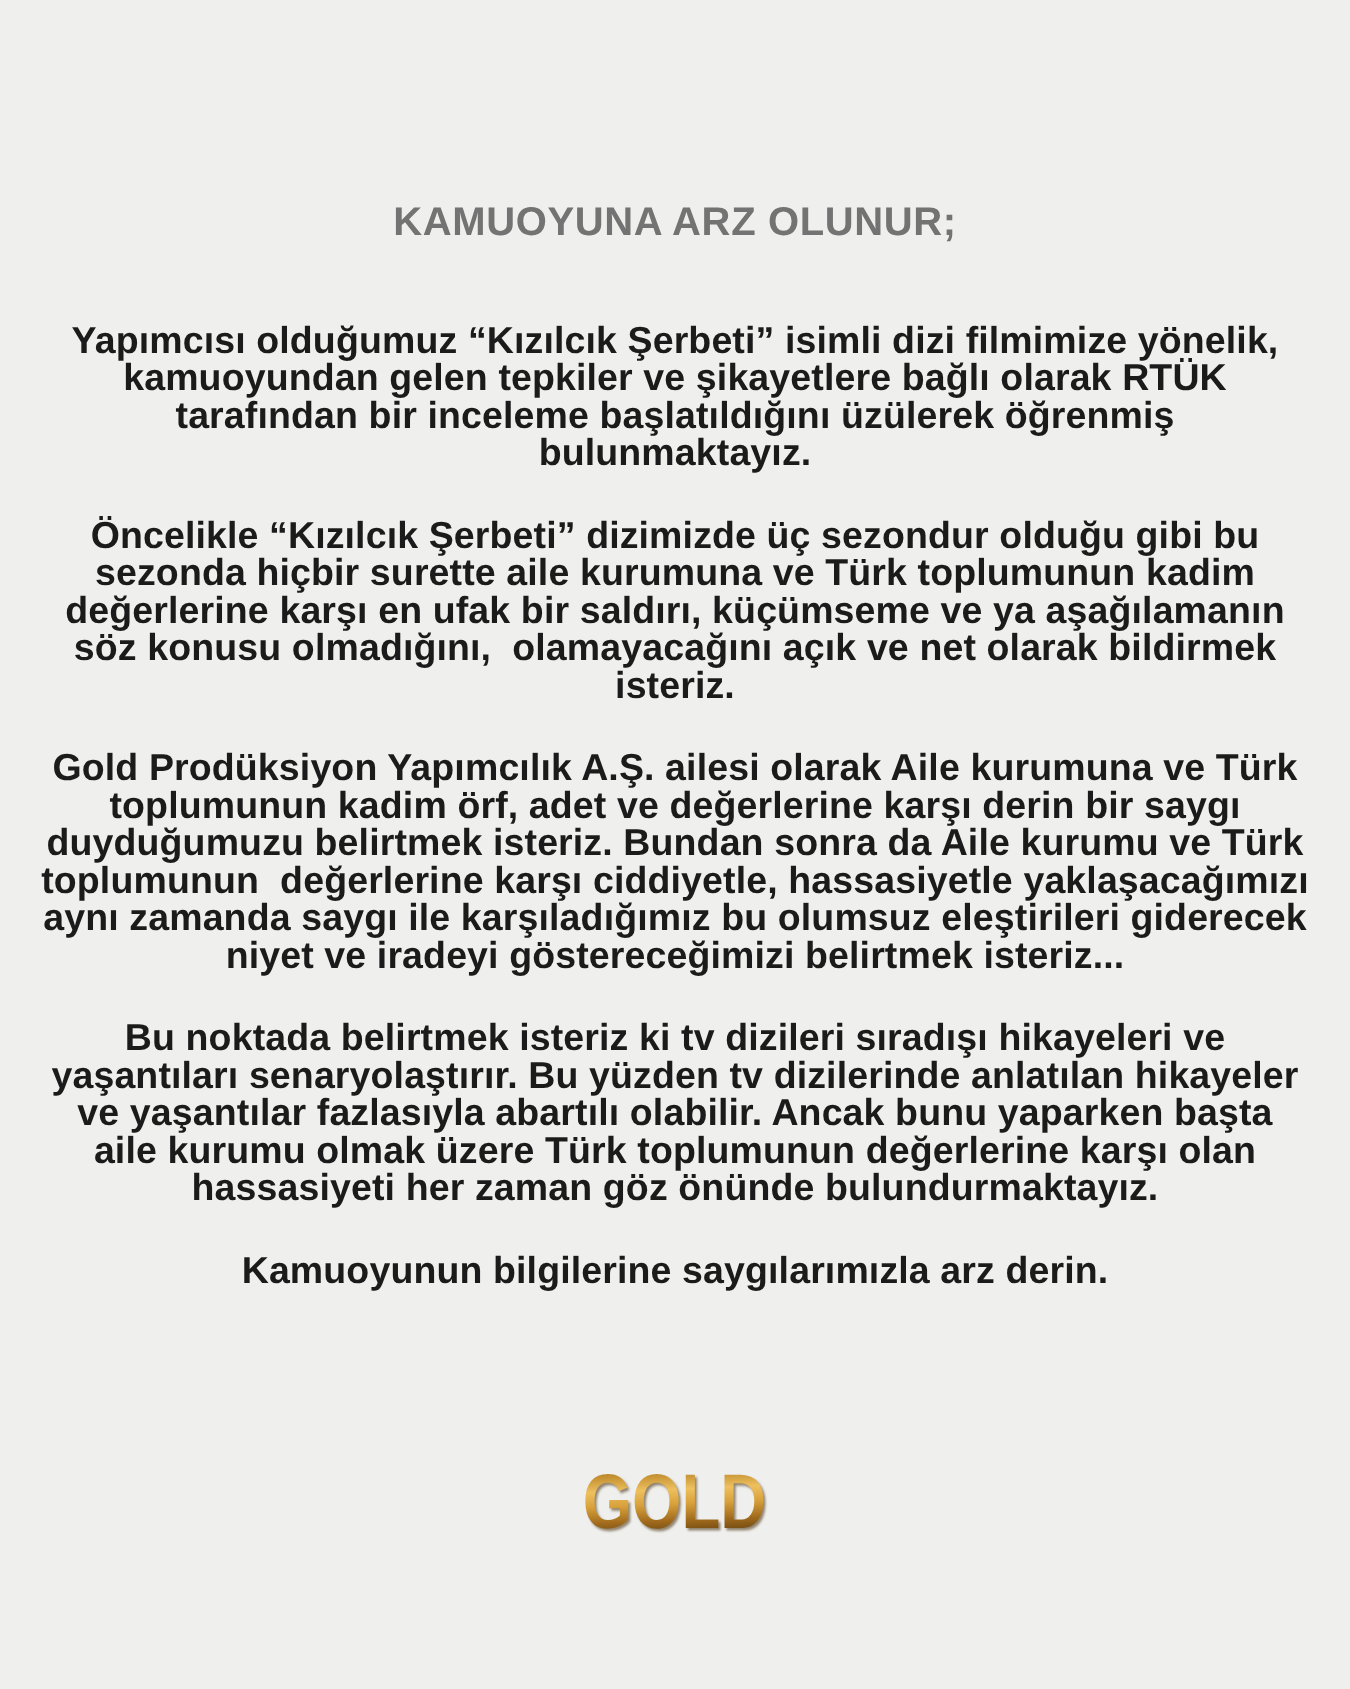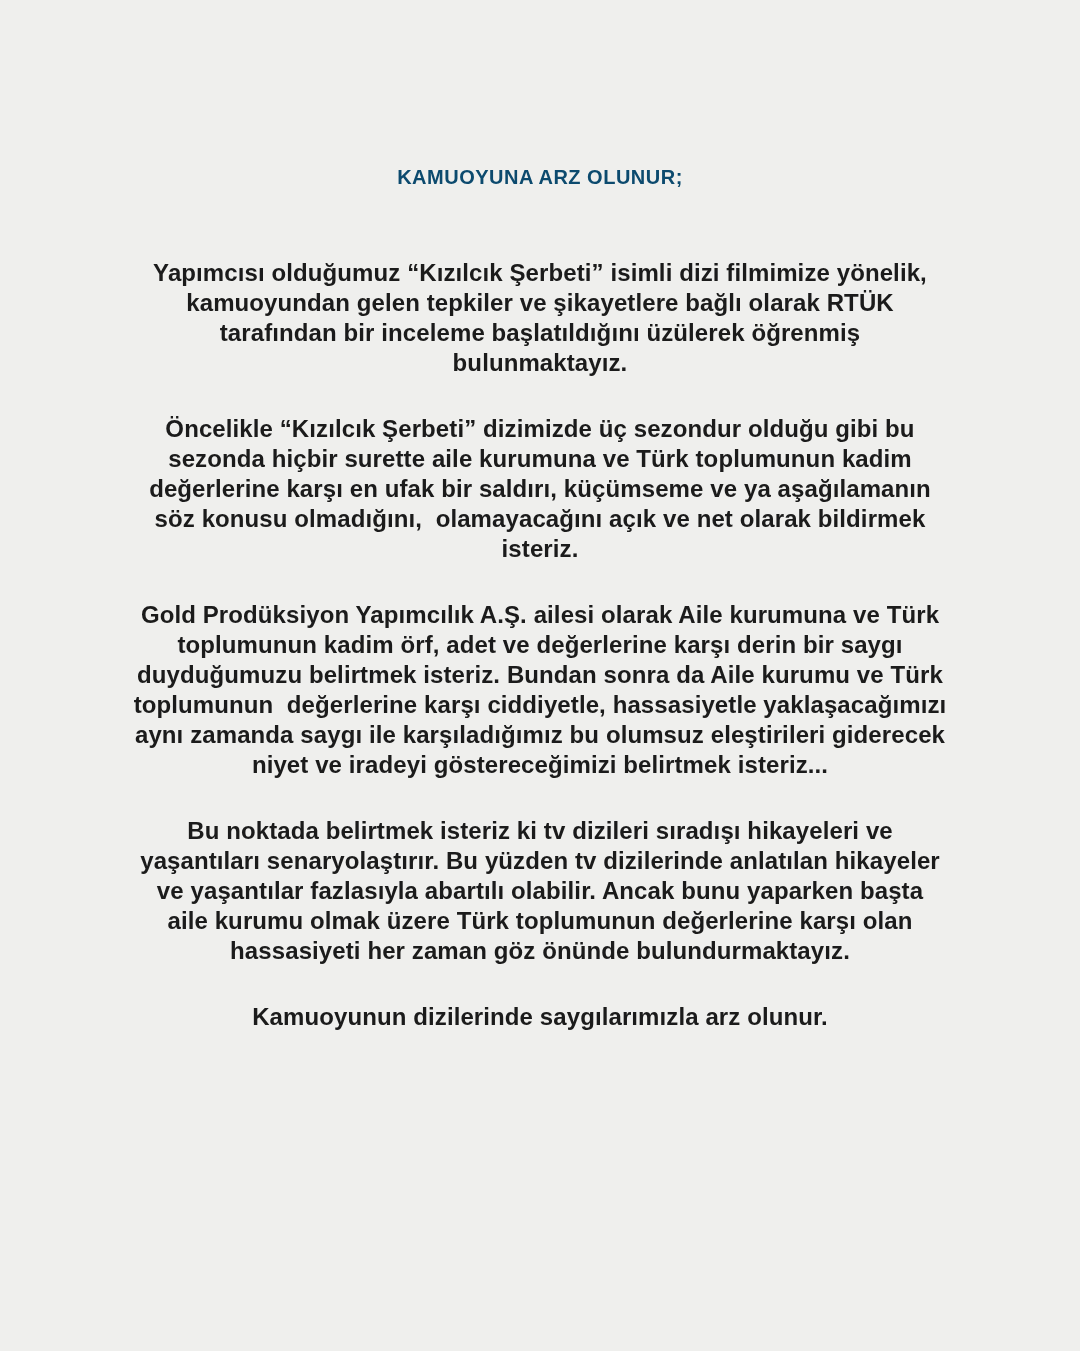--- a/index.html
+++ b/index.html
@@ -15,33 +15,33 @@
     overflow: hidden;
   }
   .page {
     box-sizing: border-box;
     width: 1080px;
     height: 1351px;
     padding-top: 160px;
     text-align: center;
   }
   .statement-title {
-    font-size: 20px;
+    font-size: 32px;
     line-height: 34px;
     font-weight: 800;
     letter-spacing: 0.5px;
     margin: 0 auto 64px auto;
-    color: #0c4a6e;
+    color: #737373;
   }
   .statement-body {
     width: 1020px;
     margin: 0 auto;
   }
   .statement-paragraph {
-    font-size: 24px;
+    font-size: 30px;
     line-height: 30px;
     font-weight: 600;
     letter-spacing: 0.1px;
     margin: 0 0 36px 0;
     white-space: pre-wrap;
     color: #1b1b1b;
   }
   .statement-paragraph.closing {
     margin-bottom: 0;
   }
@@ -97,18 +97,21 @@
 toplumunun  değerlerine karşı ciddiyetle, hassasiyetle yaklaşacağımızı
 aynı zamanda saygı ile karşıladığımız bu olumsuz eleştirileri giderecek
 niyet ve iradeyi göstereceğimizi belirtmek isteriz...</p>
 
     <p class="statement-paragraph">Bu noktada belirtmek isteriz ki tv dizileri sıradışı hikayeleri ve
 yaşantıları senaryolaştırır. Bu yüzden tv dizilerinde anlatılan hikayeler
 ve yaşantılar fazlasıyla abartılı olabilir. Ancak bunu yaparken başta
 aile kurumu olmak üzere Türk toplumunun değerlerine karşı olan
 hassasiyeti her zaman göz önünde bulundurmaktayız.</p>
 
-    <p class="statement-paragraph closing">Kamuoyunun dizilerinde saygılarımızla arz olunur.</p>
+    <p class="statement-paragraph closing">Kamuoyunun bilgilerine saygılarımızla arz derin.</p>
 
   </div>
 
+  <div class="logo-wrap">
+    <span class="gold-logo">GOLD</span>
+  </div>
 
 </div>
 
 </body></html>

